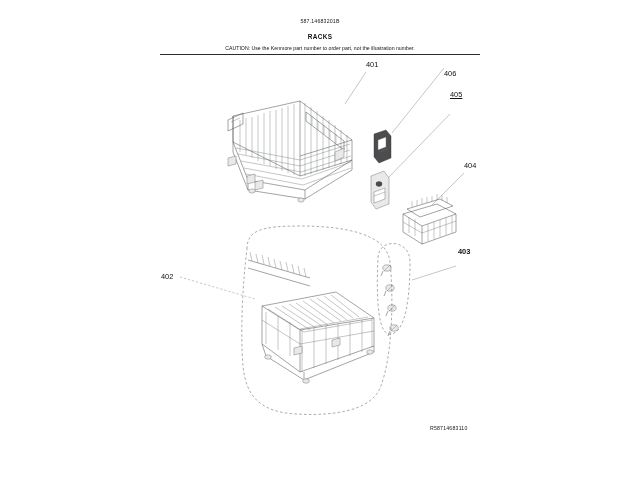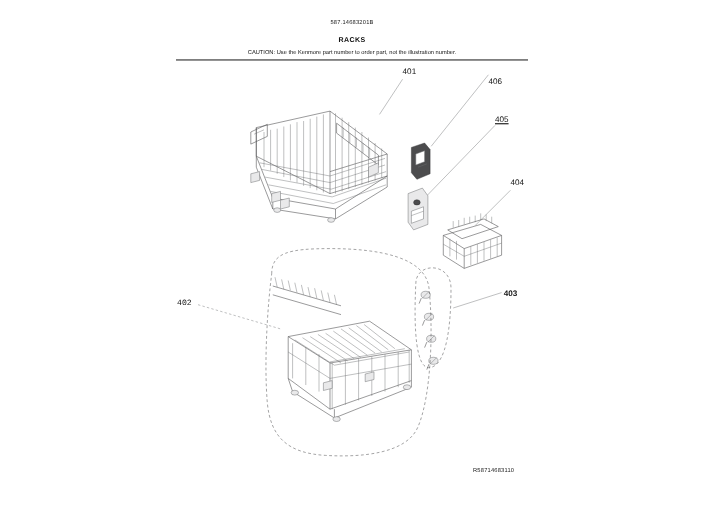--- a/index.html
+++ b/index.html
@@ -303,20 +303,20 @@
       <ellipse class="fillg" cx="370" cy="352" rx="3.4" ry="2.2"></ellipse>
 
       <path class="fillg" d="M294 348 L302 346 L302 353 L294 355 Z"></path>
       <path class="fillg" d="M332 340 L340 338 L340 345 L332 347 Z"></path>
     </g>
 
   </svg>
 
   <div class="callout" style="left:366px; top:60px;">401</div>
   <div class="callout" style="left:444px; top:56px;margin-top:13px;">406</div>
-  <div class="callout" style="left:450px; top:104px;text-decoration:underline;">405</div>
+  <div class="callout" style="left:450px; top:90px;text-decoration:underline;">405</div>
   <div class="callout" style="left:464px; top:161px;text-align:center;">404</div>
-  <div class="callout" style="left:458px; top:262px;font-weight:bold;">403</div>
-  <div class="callout" style="left:161px; top:272px;font-family:Liberation Mono, monospace;">402</div>
+  <div class="callout" style="left:458px; top:247px;font-weight:bold;">403</div>
+  <div class="callout" style="left:161px; top:272px;">402</div>
 
   <div class="footer-no">R58714683110</div>
 
 </div>
 
 </body></html>

